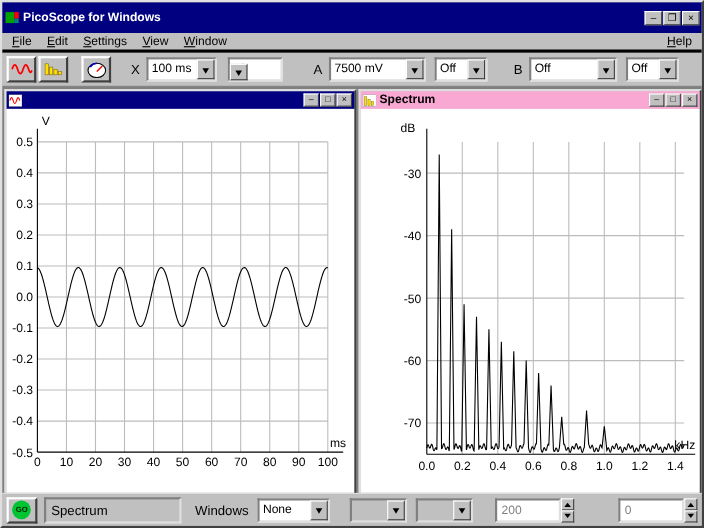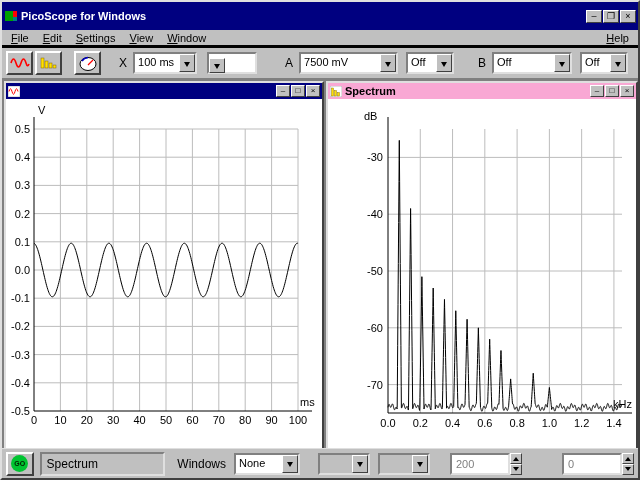--- a/index.html
+++ b/index.html
@@ -28,21 +28,21 @@
   .gap4{margin-left:4px;} .gap6{margin-left:6px;} .gap8{margin-left:8px;} .gap12{margin-left:12px;}
   .gap18{margin-left:18px;} .gap20{margin-left:20px;} .gap40{margin-left:40px;}
   .tb-label{font-size:12px;color:#000;}
   .combo{display:inline-flex;align-items:stretch;height:22px;background:#fff;
          border:2px solid;border-color:#808080 #dfdfdf #dfdfdf #808080;flex:none;}
   .combo.disabled{background:#c0c0c0;}
   .cval{flex:1;font-size:11px;padding:2px 3px;white-space:nowrap;overflow:hidden;color:#000;}
   .cdrop{width:16px;background:#c0c0c0;border:1px solid;border-color:#fff #404040 #404040 #fff;
          display:flex;align-items:center;justify-content:center;flex:none;}
   .arr{width:0;height:0;border:3px solid transparent;border-top:5px solid #000;margin-top:5px;}
-  .w64{width:64px;} .w50{width:50px;flex-direction:column;} .w78{width:99px;} .w48{width:48px;} .w80{width:80px;} .w66{width:66px;} .w52{width:52px;}
+  .w64{width:64px;} .w50{width:50px;flex-direction:column;} .w78{width:88px;} .w48{width:48px;} .w80{width:80px;} .w66{width:66px;} .w52{width:52px;}
   
   .mdi{flex:1;background:#808080;position:relative;overflow:hidden;}
   .child{position:absolute;top:2px;height:377px;background:#c0c0c0;
          border:2px solid;border-color:#dfdfdf #404040 #404040 #dfdfdf;display:flex;flex-direction:column;}
   .scope-win{left:2px;width:320px;}
   .spectrum-win{left:324px;width:312px;}
   .child-title{height:16px;display:flex;align-items:center;padding:1px 2px;gap:3px;flex:none;}
   .child-title.active{background:#000080;}
   .child-title.active .child-title-text{color:#fff;margin-top:42px;}
   .child-title.inactive{background:#f9a8d4;}

